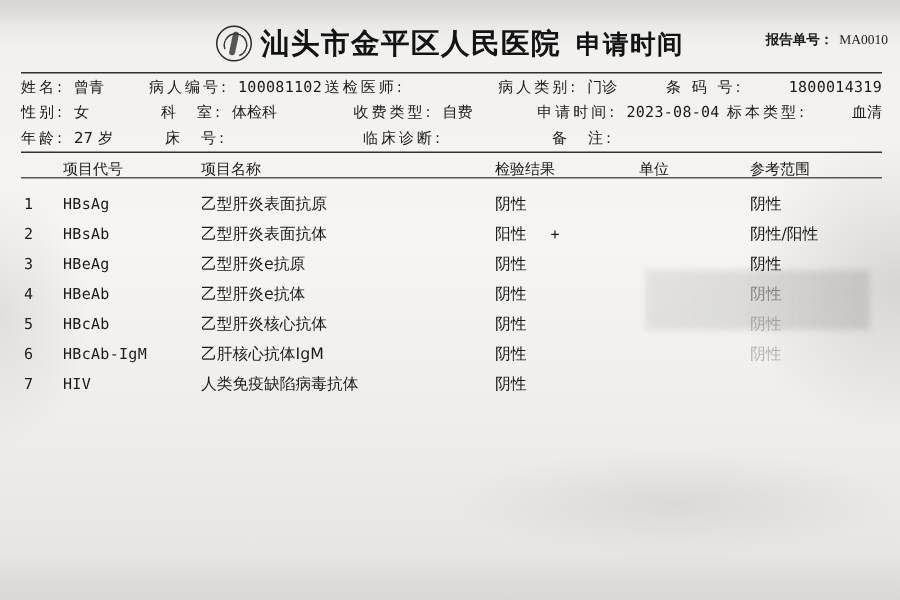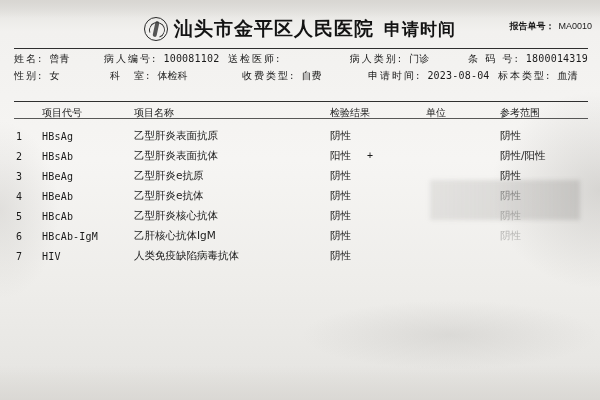--- a/index.html
+++ b/index.html
@@ -53,26 +53,26 @@
     font-family:"DejaVu Sans",sans-serif;white-space:nowrap;
   }
   .rpt-no b{font-weight:bold;}
   .rpt-no .val{margin-left:4px;}
 
   
   .info{position:absolute;left:14px;top:50px;width:574px;font-size:10px;line-height:15px;}
   .info-row{display:flex;height:17px;align-items:center;}
   .cell{display:flex;align-items:baseline;text-align:center;}
   .lbl{font-family:"DejaVu Sans",sans-serif;letter-spacing:2px;white-space:nowrap;}
-  .val{font-family:Liberation Sans, sans-serif;margin-left:6px;white-space:nowrap;}
+  .val{font-family:Liberation Serif, serif;margin-left:6px;white-space:nowrap;}
   .c1{width:96px;}
   .c2{width:132px;}
   .c3{width:126px;}
   .c4{width:130px;}
-  .c5{width:auto;}
+  .c5{width:auto;gap:24px;}
 
   .rule{position:absolute;left:14px;width:574px;height:1px;background:#2f2f2f;}
   .rule.thin{height:1px;opacity:.8;}
   .r-top{top:48px;}
   .r-mid{top:101px;}
   .r-head{top:118px;}
 
   
   .tbl{position:absolute;left:14px;top:103px;width:574px;font-size:10.5px;}
   .trow{display:flex;align-items:center;height:20px;}
@@ -153,20 +153,38 @@
       <div class="cell c4">
         <span class="lbl">申请时间:</span>
         <span class="val latin">2023-08-04</span>
       </div>
       <div class="cell c5">
         <span class="lbl">标本类型:</span>
         <span class="val cjk">血清</span>
       </div>
     </div>
 
+    <div class="info-row">
+      <div class="cell c1">
+        <span class="lbl">年龄:</span>
+        <span class="val cjk">27 岁</span>
+      </div>
+      <div class="cell c2">
+        <span class="lbl">床　号:</span>
+        <span class="val cjk"></span>
+      </div>
+      <div class="cell c3">
+        <span class="lbl">临床诊断:</span>
+        <span class="val cjk"></span>
+      </div>
+      <div class="cell c4">
+        <span class="lbl">备　注:</span>
+        <span class="val cjk"></span>
+      </div>
+    </div>
   </div>
 
   <div class="rule r-mid"></div>
 
   <div class="tbl">
     <div class="trow">
       <div class="col-no th cjk"></div>
       <div class="col-code th cjk">项目代号</div>
       <div class="col-name th cjk">项目名称</div>
       <div class="col-res th cjk">检验结果</div>

